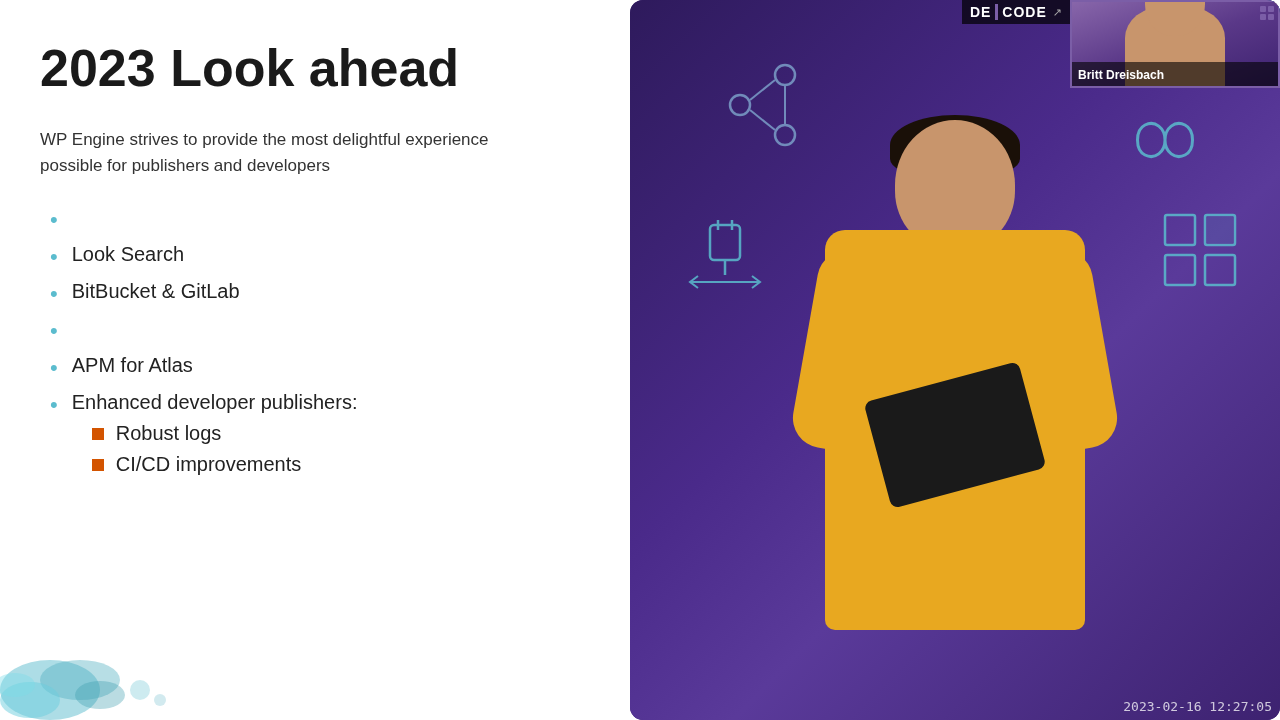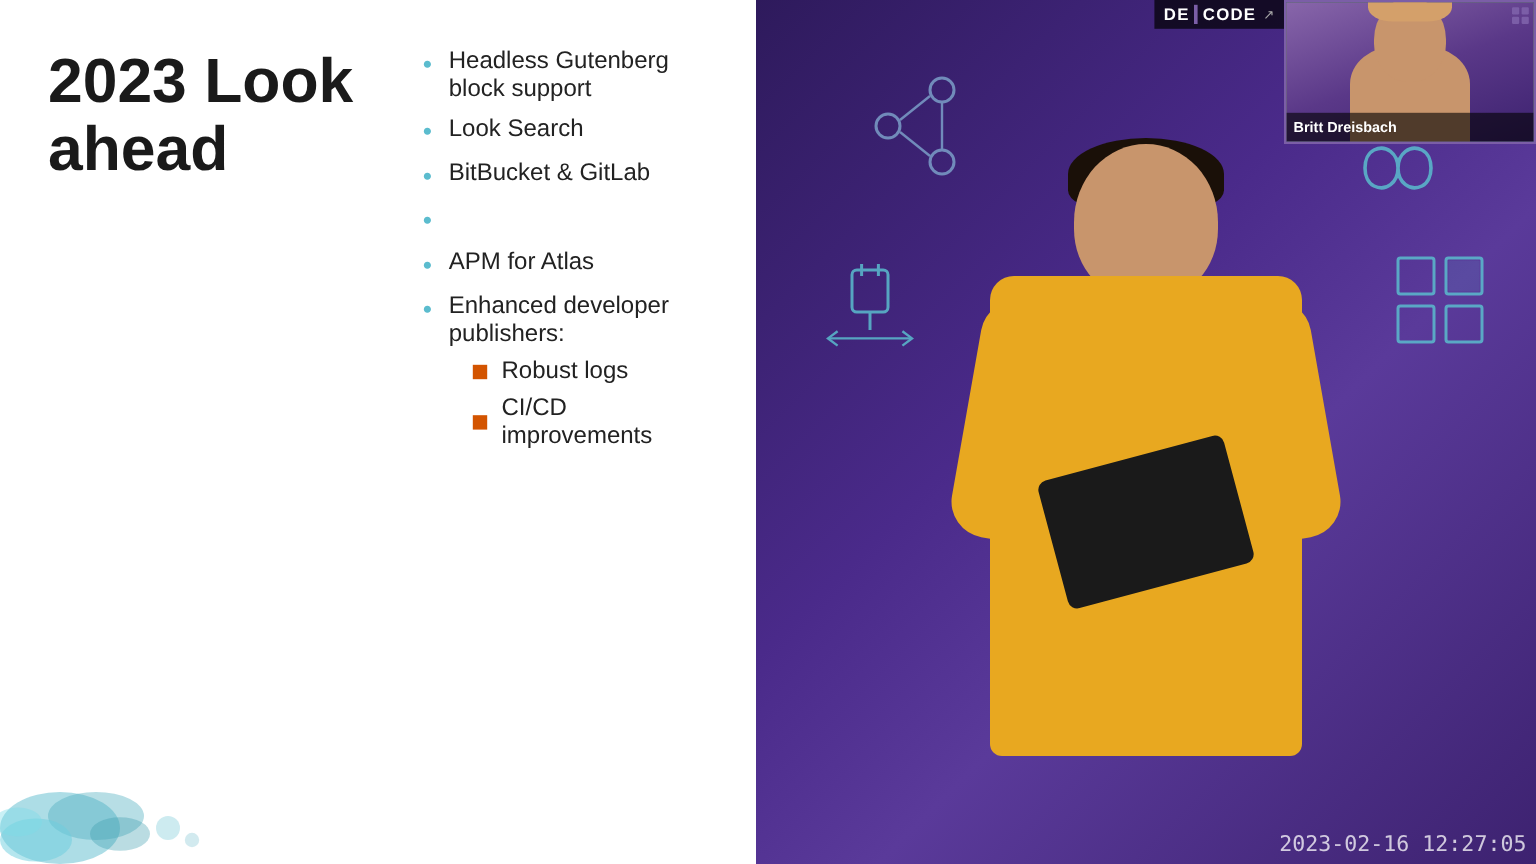--- a/index.html
+++ b/index.html
@@ -12,21 +12,21 @@
     }
 
     
     .slide-panel {
       width: 630px;
       height: 720px;
       background: #ffffff;
       position: relative;
       padding: 40px 40px 40px 40px;
       display: flex;
-      flex-direction: row;
+      flex-direction: column;
     }
 
     .slide-title {
       font-size: 52px;
       font-weight: 900;
       color: #1a1a1a;
       margin-bottom: 30px;
       line-height: 1.1;
     }
 
@@ -97,20 +97,21 @@
       height: 120px;
     }
 
     
     .video-panel {
       width: 650px;
       height: 720px;
       background: #3d2270;
       position: relative;
       overflow: hidden;
+      border-radius: 13px;
     }
 
     
     .video-bg {
       position: absolute;
       inset: 0;
       background: linear-gradient(135deg, #2e1a5c 0%, #4a2a8a 40%, #5a3a9a 60%, #3d2270 100%);
     }
 
     
@@ -232,21 +233,21 @@
     .icon-svg {
       opacity: 0.85;
     }
 
     
     .presenter-overlay {
       position: absolute;
       top: 0;
       right: 0;
       width: 210px;
-      height: 120px;
+      height: 88px;
       border: 2px solid #7b5ea7;
       overflow: hidden;
       background: #0c4a6e;
     }
 
     .presenter-face {
       width: 100%;
       height: 100%;
       background: linear-gradient(160deg, #c8956c 30%, #e0b090 60%, #a0745a 100%);
       position: relative;
@@ -291,37 +292,37 @@
       height: 16px;
       background: #7b5ea7;
     }
 
     
     .timestamp {
       position: absolute;
       bottom: 6px;
       right: 8px;
       color: rgba(255,255,255,0.75);
-      font-size: 18px;
+      font-size: 13px;
       font-family: monospace;
     }
   </style>
 </head>
 <body>
 
 <div class="slide-panel">
 
   <h1 class="slide-title">2023 Look ahead</h1>
 
 
+  <p class="slide-description">WP Engine strives to provide the most delightful experience possible for publishers and developers</p>
 
   <ul class="bullet-list">
     <li>
       <span class="bullet-dot">•</span>
-      <span>Headless Gutenberg block support</span>
     </li>
     <li>
       <span class="bullet-dot">•</span>
       <span>Look Search</span>
     </li>
     <li>
       <span class="bullet-dot">•</span>
       <span>BitBucket &amp; GitLab</span>
     </li>
     <li>

